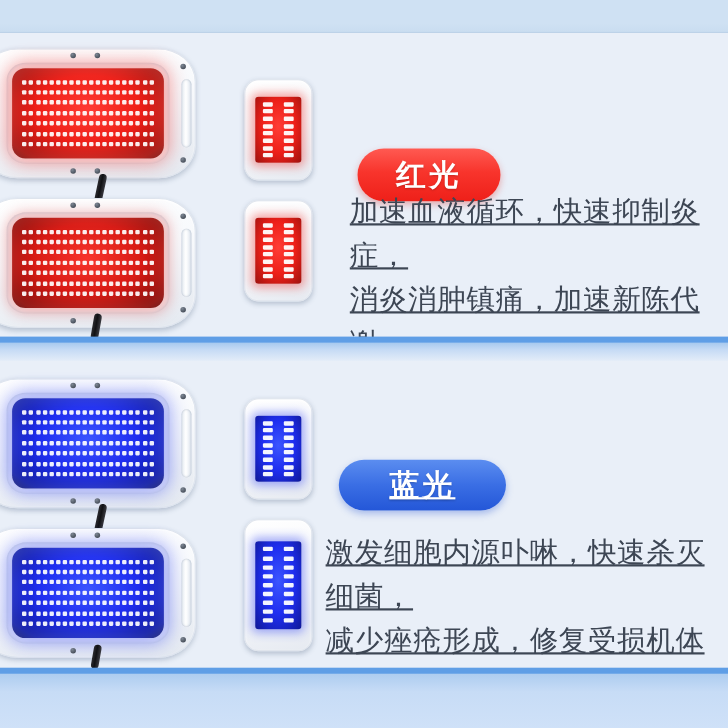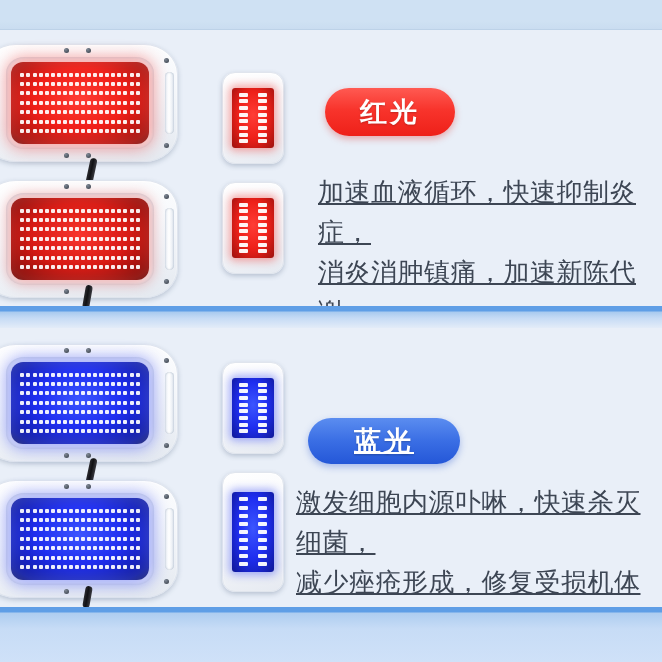--- a/index.html
+++ b/index.html
@@ -118,20 +118,21 @@
   
   .badge{
     position:absolute;display:flex;align-items:center;justify-content:center;
     color:#fff;font-weight:bold;letter-spacing:3px;
     border-radius:999px;
     text-shadow:0 1px 2px rgba(0,0,0,.2);
   }
   .badge.red{
     background:linear-gradient(180deg,#ff5a52 0%,#f8342c 45%,#ee2019 100%);
     box-shadow:0 3px 7px rgba(220,40,35,.35);
+    margin-top:47px;
   }
   .badge.blue{
     background:linear-gradient(180deg,#5b8df0 0%,#3a6ee4 50%,#2457d8 100%);
     box-shadow:0 3px 7px rgba(40,85,210,.35);
     text-decoration:underline;
   }
 
   
   .desc{
     position:absolute;color:#3d4654;

